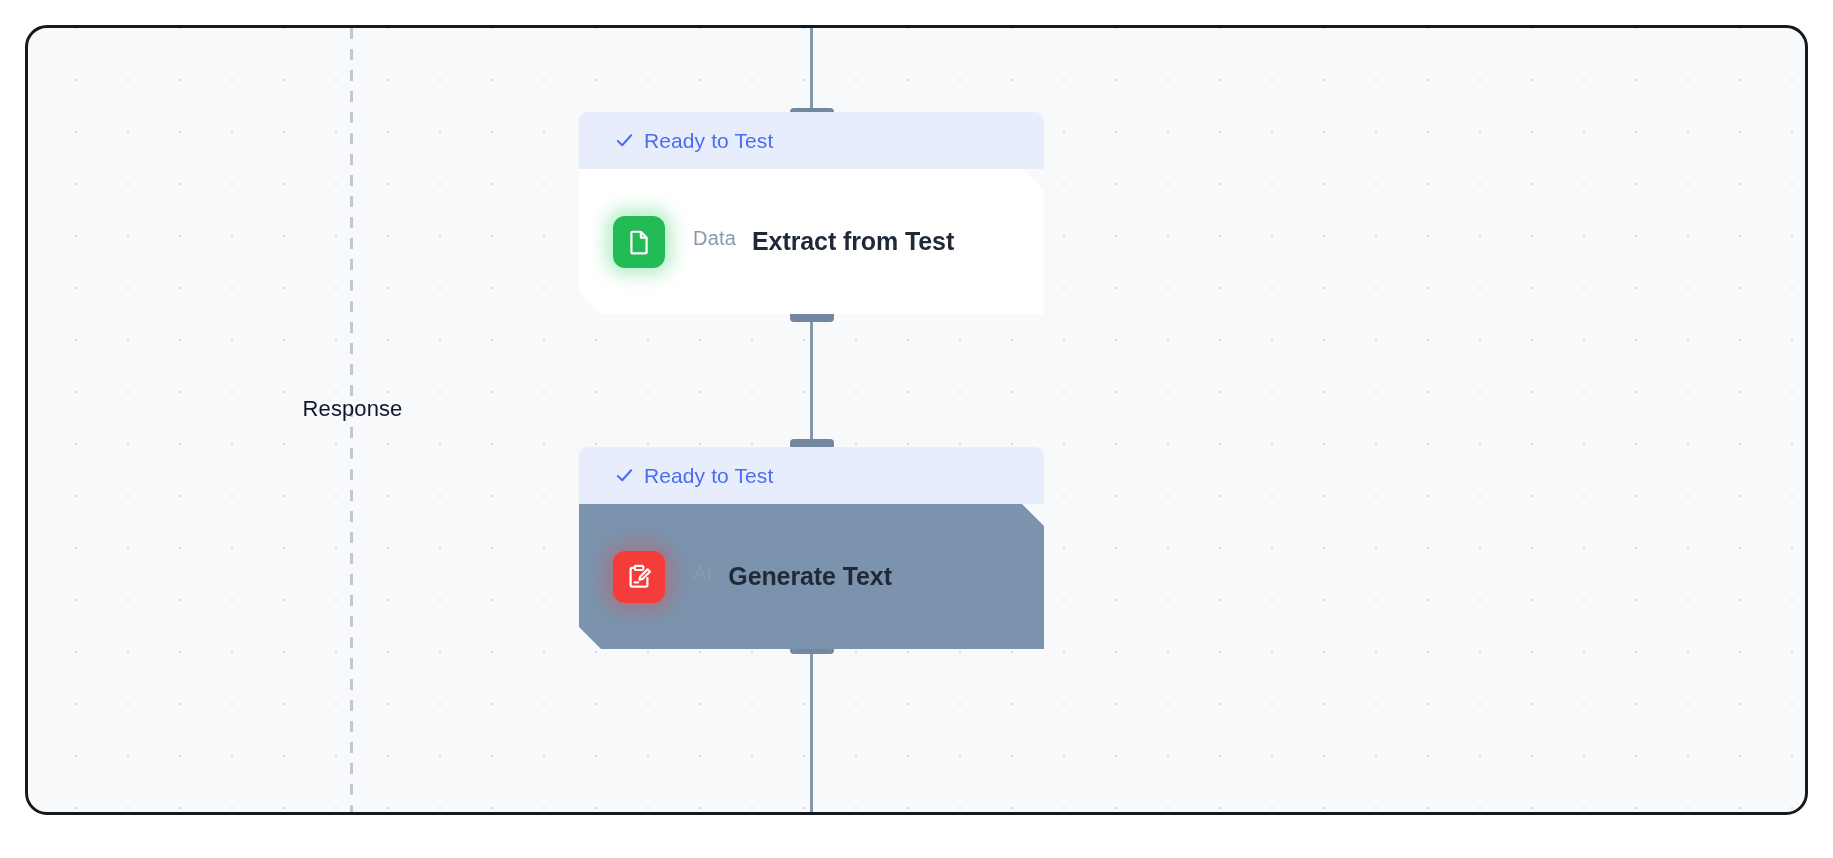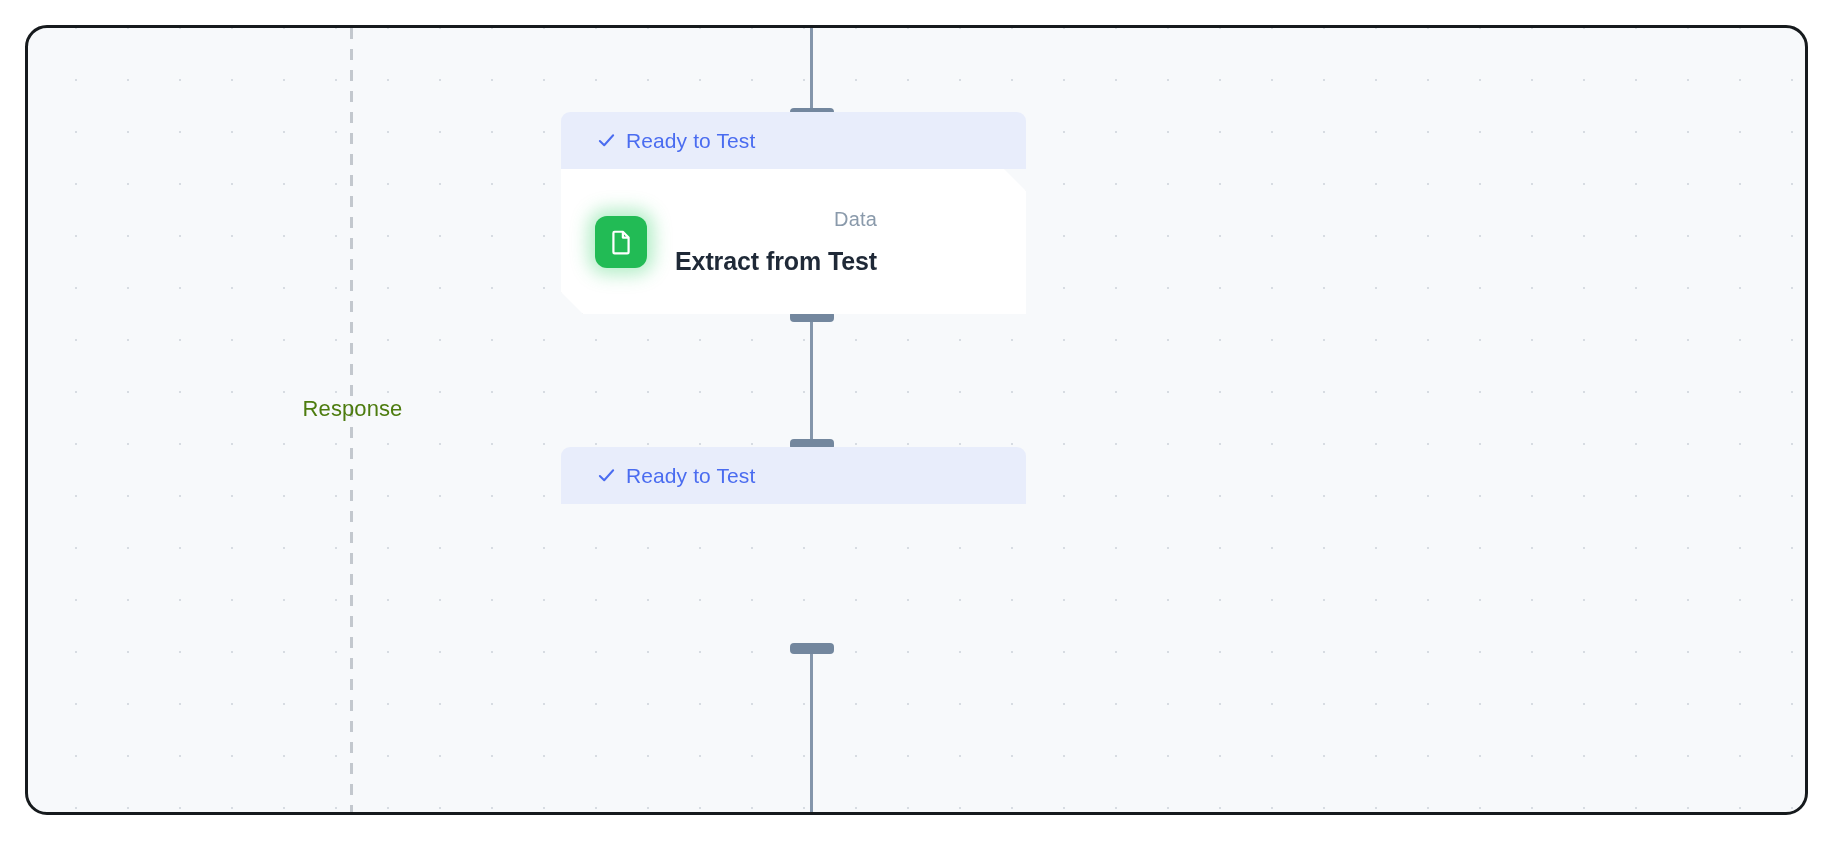--- a/index.html
+++ b/index.html
@@ -57,21 +57,21 @@
     background-size: 3px 21px;
   }
 
   #lane-label {
     position: absolute;
     left: 222px;
     top: 368px;
     width: 205px;
     text-align: center;
     font-size: 22px;
-    color: #4d7c0f;
+    color: #0f172a;
     letter-spacing: .1px;
     background: transparent;
   }
 
   
   .edge-line {
     position: absolute;
     width: 3px;
     background: #8496ab;
     left: 782px;
@@ -90,23 +90,22 @@
     border-radius: 4px;
   }
   .h1 { top: 80px;  }
   .h2 { top: 283px; }
   .h3 { top: 411px; }
   .h4 { top: 615px; }
 
   
   .node {
     position: absolute;
-    left: 533px;
+    left: 551px;
     width: 465px;
-    text-align: right;
   }
   #node-extract  { top: 84px; }
   #node-generate { top: 419px; }
 
   .node-header {
     height: 57px;
     background: #e8edfb;
     border-radius: 9px 9px 0 0;
     display: flex;
     align-items: center;
@@ -163,21 +162,21 @@
   }
   .icon-green {
     background: #22bb55;
     box-shadow: 0 0 17px 7px rgba(45,205,100,.35);
   }
   .icon-red {
     background: #f63b3b;
     box-shadow: 0 0 17px 7px rgba(246,60,60,.32);
   }
 
-  .node-text { display: flex; flex-direction: column; gap: 16px; }
+  .node-text { display: flex; flex-direction: row; gap: 16px; }
   .node-category {
     font-size: 20px;
     color: #8a9aab;
     letter-spacing: .2px;
   }
   .node-title {
     font-size: 25px;
     font-weight: bold;
     color: #1f2937;
     letter-spacing: -.1px;
@@ -225,16 +224,31 @@
       </div>
     </div>
 
     <div class="node" id="node-generate">
       <div class="node-header">
         <svg class="status-check" viewBox="0 0 20 20">
           <path d="M3 10.5 L7.6 15 L17 4.5" fill="none" stroke="#4a6cf0" stroke-width="2.1" stroke-linecap="round" stroke-linejoin="round"></path>
         </svg>
         <span class="status-text">Ready to Test</span>
       </div>
+      <div class="node-body">
+        <div class="node-body-border"></div>
+        <div class="icon-tile icon-red">
+          <svg width="28" height="28" viewBox="0 0 24 24">
+            <path d="M8.3 4.2 h-2.1 a1.4 1.4 0 0 0 -1.4 1.4 v13.3 a1.4 1.4 0 0 0 1.4 1.4 h11.6 a1.4 1.4 0 0 0 1.4 -1.4 v-6" fill="none" stroke="#ffffff" stroke-width="1.9" stroke-linecap="round" stroke-linejoin="round"></path>
+            <rect x="8.3" y="2.4" width="7.4" height="3.6" rx="1.1" fill="none" stroke="#ffffff" stroke-width="1.9"></rect>
+            <path d="M19.4 5.4 l2 2 l-6.4 6.4 l-2.6 .6 l.6 -2.6 z" fill="none" stroke="#ffffff" stroke-width="1.8" stroke-linejoin="round"></path>
+            <path d="M8.2 16.6 h3.1" fill="none" stroke="#ffffff" stroke-width="1.9" stroke-linecap="round"></path>
+          </svg>
+        </div>
+        <div class="node-text">
+          <span class="node-category">AI</span>
+          <span class="node-title">Generate Text</span>
+        </div>
+      </div>
     </div>
 
   </div>
 </div>
 
 </body></html>

